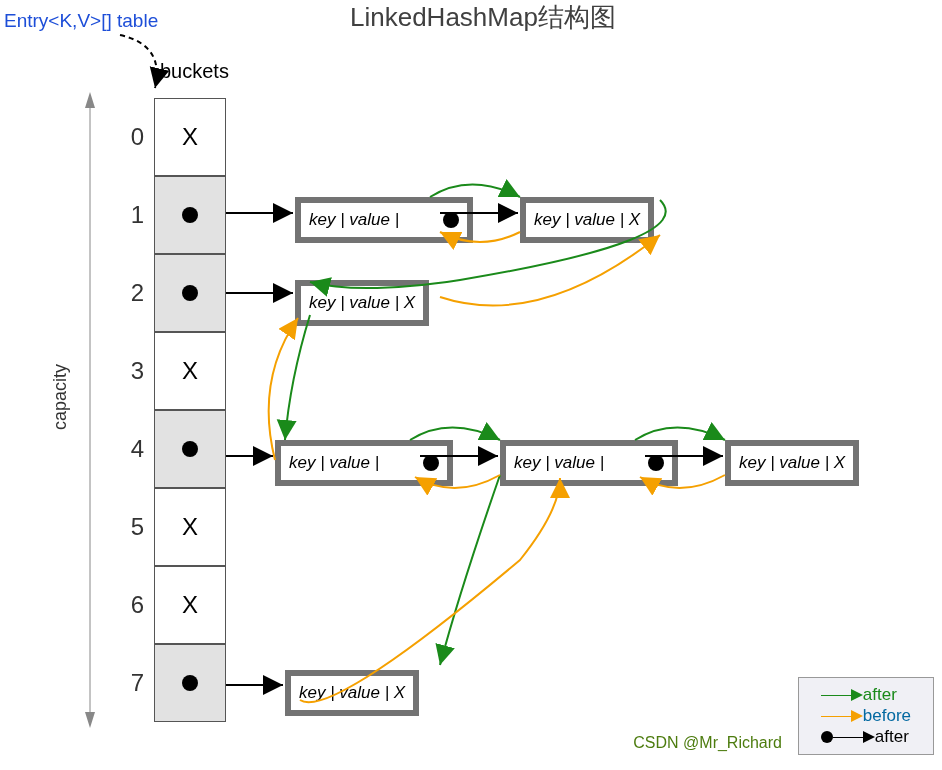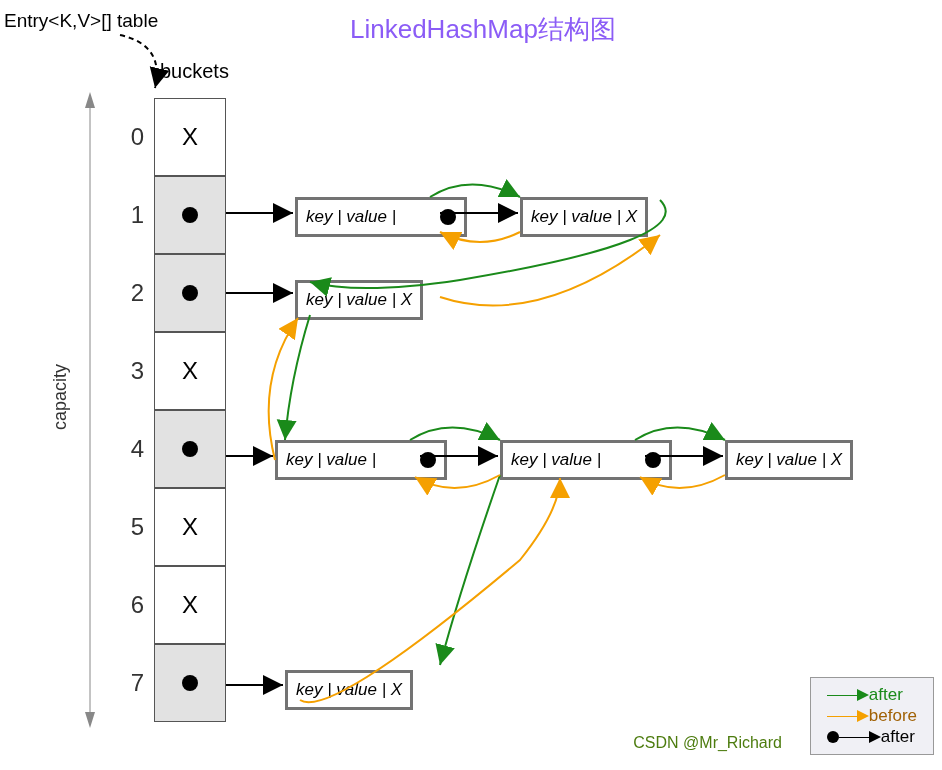--- a/index.html
+++ b/index.html
@@ -1,30 +1,30 @@
 <!DOCTYPE html>
 <html><head>
 <meta charset="utf-8">
 <style>
   html,body{margin:0;padding:0;font-family:Arial,Helvetica,sans-serif;background:#fff;}
   .canvas{position:relative;width:942px;height:770px;}
-  .title{position:absolute;top:12px;left:350px;font-size:26px;color:#8b5cf6;}
-  .table-label{position:absolute;top:10px;left:4px;font-size:19px;color:#000000;}
+  .title{position:absolute;top:0;left:350px;font-size:26px;color:#404040;}
+  .table-label{position:absolute;top:10px;left:4px;font-size:19px;color:#1d4ed8;}
   .buckets-label{position:absolute;top:60px;left:160px;font-size:20px;font-weight:normal;color:#000;}
   .capacity-label{position:absolute;top:430px;left:50px;font-size:18px;color:#333;transform:rotate(-90deg);transform-origin:left top;}
   .bucket-col{position:absolute;top:98px;left:154px;}
   .bucket{width:72px;height:78px;border:1px solid #555;box-sizing:border-box;display:flex;align-items:center;justify-content:center;font-size:24px;}
   .bucket.filled{background:#e2e2e2;}
   .dot{width:16px;height:16px;border-radius:50%;background:#000;display:inline-block;}
   .idx{position:absolute;left:-40px;font-size:24px;color:#333;width:30px;text-align:right;}
-  .node{position:absolute;border:3px solid #737373;background:#fff;height:34px;display:flex;align-items:center;font-size:17px;font-style:italic;padding:0 8px;white-space:nowrap;gap:40px;}
+  .node{position:absolute;border:6px solid #737373;background:#fff;height:34px;display:flex;align-items:center;font-size:17px;font-style:italic;padding:0 8px;white-space:nowrap;gap:40px;}
   .node .dot{margin-left:4px;}
   .watermark{position:absolute;bottom:18px;right:160px;color:#4d7c0f;font-size:16px;}
   .legend{position:absolute;bottom:15px;right:8px;border:1px solid #999;background:#f0f0f5;padding:6px 10px;font-size:17px;}
-  .legend .row{display:flex;align-items:center;margin:1px 6px;}
+  .legend .row{display:flex;align-items:center;margin:1px 12px;}
   .arrow-line{width:30px;height:1px;position:relative;}
   .arrow-line.green{background:#1a8a1a;}
   .arrow-line.orange{background:#f5a000;}
   .arrow-line.black{background:#000;}
   .arrow-head{width:0;height:0;border-style:solid;}
   .ah-green{border-width:6px 0 6px 12px;border-color:transparent transparent transparent #1a8a1a;}
   .ah-orange{border-width:6px 0 6px 12px;border-color:transparent transparent transparent #f5a000;}
   .ah-black{border-width:6px 0 6px 12px;border-color:transparent transparent transparent #000;}
   svg.overlay{position:absolute;top:0;left:0;pointer-events:none;}
 </style>
@@ -100,21 +100,21 @@
 
   <div class="legend">
     <div class="row">
         <span class="arrow-line green"></span>
         <span class="arrow-head ah-green"></span>
         <span style="color:#1a8a1a">after</span>
       </div>
     <div class="row">
         <span class="arrow-line orange"></span>
         <span class="arrow-head ah-orange"></span>
-        <span style="color:#a16207">before</span>
+        <span style="color:#0369a1">before</span>
       </div>
     <div class="row">
         <span class="dot" style="width:12px;height:12px"></span>
         <span class="arrow-line black"></span>
         <span class="arrow-head ah-black"></span>
         <span>after</span>
       </div>
   </div>
 
   <div class="watermark">CSDN @Mr_Richard</div>

